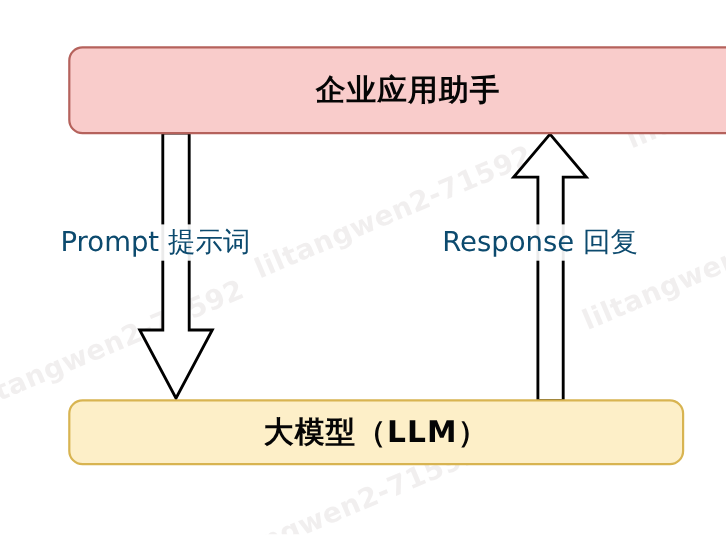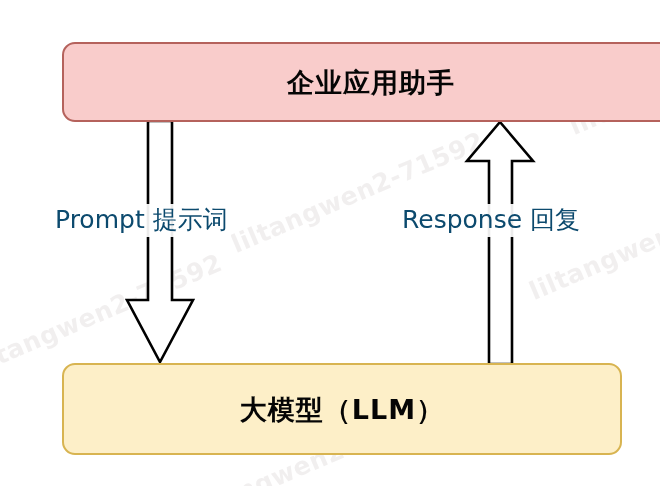--- a/index.html
+++ b/index.html
@@ -68,21 +68,21 @@
     top: 42px;
     width: 618px;
     height: 80px;
     background: #F9CCCB;
     border: 2px solid #B5625C;
   }
   #box-llm {
     left: 62px;
     top: 363px;
     width: 560px;
-    height: 92px;
+    height: 60px;
     background: #FDEFC8;
     border: 2px solid #D8B451;
   }
 
   
   #arrow-layer {
     position: absolute;
     left: 0;
     top: 0;
     width: 660px;

